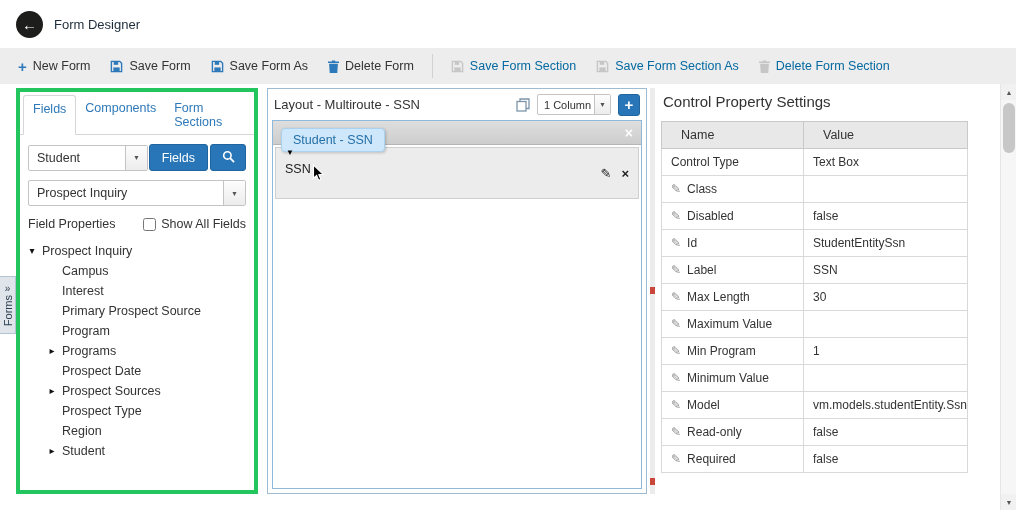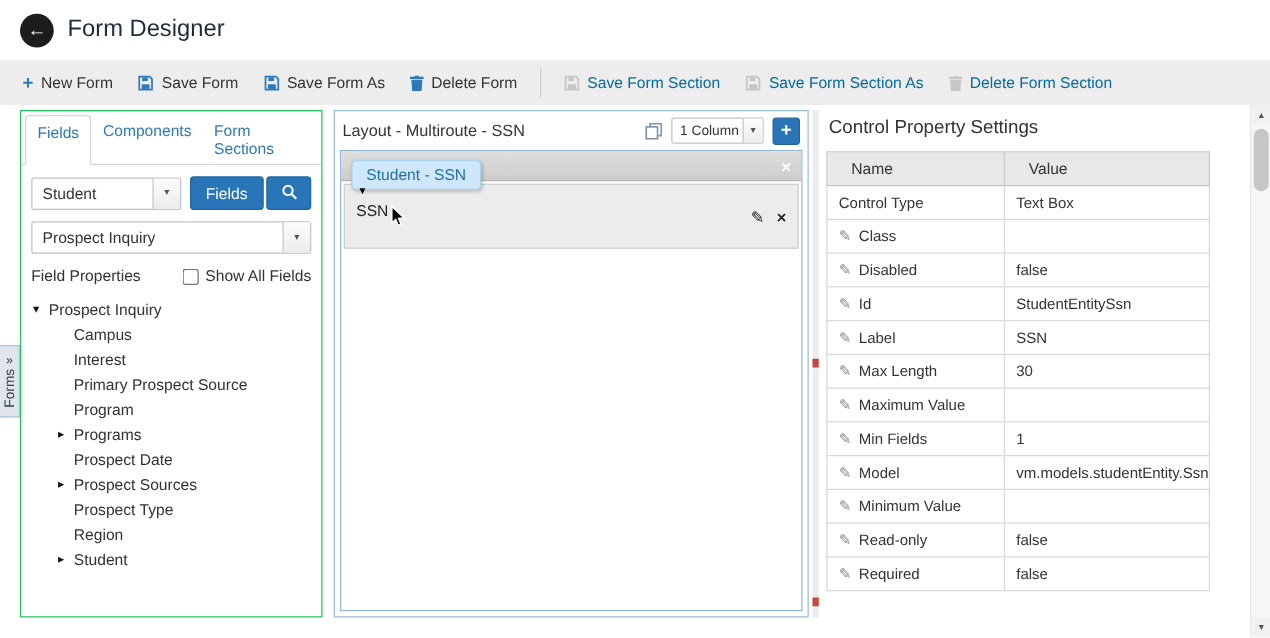--- a/index.html
+++ b/index.html
@@ -9,38 +9,38 @@
     font-family: "Liberation Sans", sans-serif;
     font-size: 12.5px;
     color: #333;
     background: #fff;
     overflow: hidden;
   }
 
   
   .app-header { position:absolute; left:0; top:0; width:100%; height:48px; background:#fff; display:flex; align-items:center; padding-left:16px; }
   .back-btn { width:27px; height:27px; border-radius:50%; background:#1d1d1b; color:#fff; display:flex; align-items:center; justify-content:center; font-size:15px; cursor:pointer; flex:0 0 27px; }
-  .app-title { margin-left:11px; font-size:19px; color:#1e2c3a; }
+  .app-title { margin-left:11px; font-size:13px; color:#1e2c3a; }
 
   
   .toolbar { position:absolute; left:0; top:48px; width:100%; height:36px; background:#ededed; display:flex; align-items:center; padding:0 8px; }
   .tb-btn { display:flex; align-items:center; gap:6px; padding:6px 10px; color:#333; cursor:pointer; white-space:nowrap; }
   .tb-btn .ticon { color:#2e79b9; display:flex; align-items:center; }
   .tb-btn .plus-glyph { color:#2e79b9; font-size:15px; font-weight:bold; line-height:11px; }
   .tb-btn.disabled { color:#0369a1; cursor:default; }
   .tb-btn.disabled .ticon { color:#c6c6c6; }
   .tb-sep { width:1px; height:24px; background:#d2d2d2; margin:0 8px; }
 
   
   .forms-tab { position:absolute; left:0; top:276px; width:16px; height:58px; background:#dfe5ea; border:1px solid #b2c3d2; border-left:none; display:flex; flex-direction:column; align-items:center; justify-content:center; gap:1px; cursor:pointer; }
   .forms-tab .chev { font-size:10px; color:#2b3e50; line-height:10px; }
   .forms-tab .vtext { writing-mode:vertical-rl; transform:rotate(180deg); font-size:11px; color:#2b3e50; }
 
   
-  .left-panel { position:absolute; left:16px; top:88px; width:242px; height:406px; background:#fff; border:1px solid #22c55e; display:flex; flex-direction:column; }
+  .left-panel { position:absolute; left:16px; top:88px; width:242px; height:406px; background:#fff; border:4px solid #22c55e; display:flex; flex-direction:column; }
   .tabs { display:flex; padding:3px 3px 0 3px; border-bottom:1px solid #d6d6d6; }
   .tab { padding:6px 9px; color:#2e79b9; cursor:pointer; margin-bottom:-1px; }
   .tab.active { background:#fff; border:1px solid #d6d6d6; border-bottom:1px solid #fff; border-radius:3px 3px 0 0; }
   .lp-row { display:flex; align-items:center; padding:9px 8px 0 8px; }
   .combo { display:flex; height:26px; border:1px solid #c4c4c4; background:#fff; align-items:stretch; border-radius:2px; cursor:pointer; }
   .combo .val { padding:0 8px; display:flex; align-items:center; flex:1; min-width:0; white-space:nowrap; overflow:hidden; }
   .combo .caret { width:22px; border-left:1px solid #c4c4c4; background:linear-gradient(#fdfdfd,#ececec); display:flex; align-items:center; justify-content:center; font-size:7px; color:#555; flex:0 0 22px; }
   .combo.entity { width:120px; }
   .combo.full { flex:1; }
   .btn-blue { background:#2876b8; color:#fff; border:1px solid #20659f; border-radius:3px; height:27px; display:flex; align-items:center; justify-content:center; padding:0 12px; cursor:pointer; }
@@ -342,30 +342,30 @@
       </tr>
       <tr>
         <td><span class="pencil">✎</span><span>Max Length</span></td>
         <td>30</td>
       </tr>
       <tr>
         <td><span class="pencil">✎</span><span>Maximum Value</span></td>
         <td></td>
       </tr>
       <tr>
-        <td><span class="pencil">✎</span><span>Min Fields</span></td>
+        <td><span class="pencil">✎</span><span>Min Program</span></td>
         <td>1</td>
+      </tr>
+      <tr>
+        <td><span class="pencil">✎</span><span>Minimum Value</span></td>
+        <td></td>
       </tr>
       <tr>
         <td><span class="pencil">✎</span><span>Model</span></td>
         <td>vm.models.studentEntity.Ssn</td>
-      </tr>
-      <tr>
-        <td><span class="pencil">✎</span><span>Minimum Value</span></td>
-        <td></td>
       </tr>
       <tr>
         <td><span class="pencil">✎</span><span>Read-only</span></td>
         <td>false</td>
       </tr>
       <tr>
         <td><span class="pencil">✎</span><span>Required</span></td>
         <td>false</td>
       </tr>
     </tbody>

